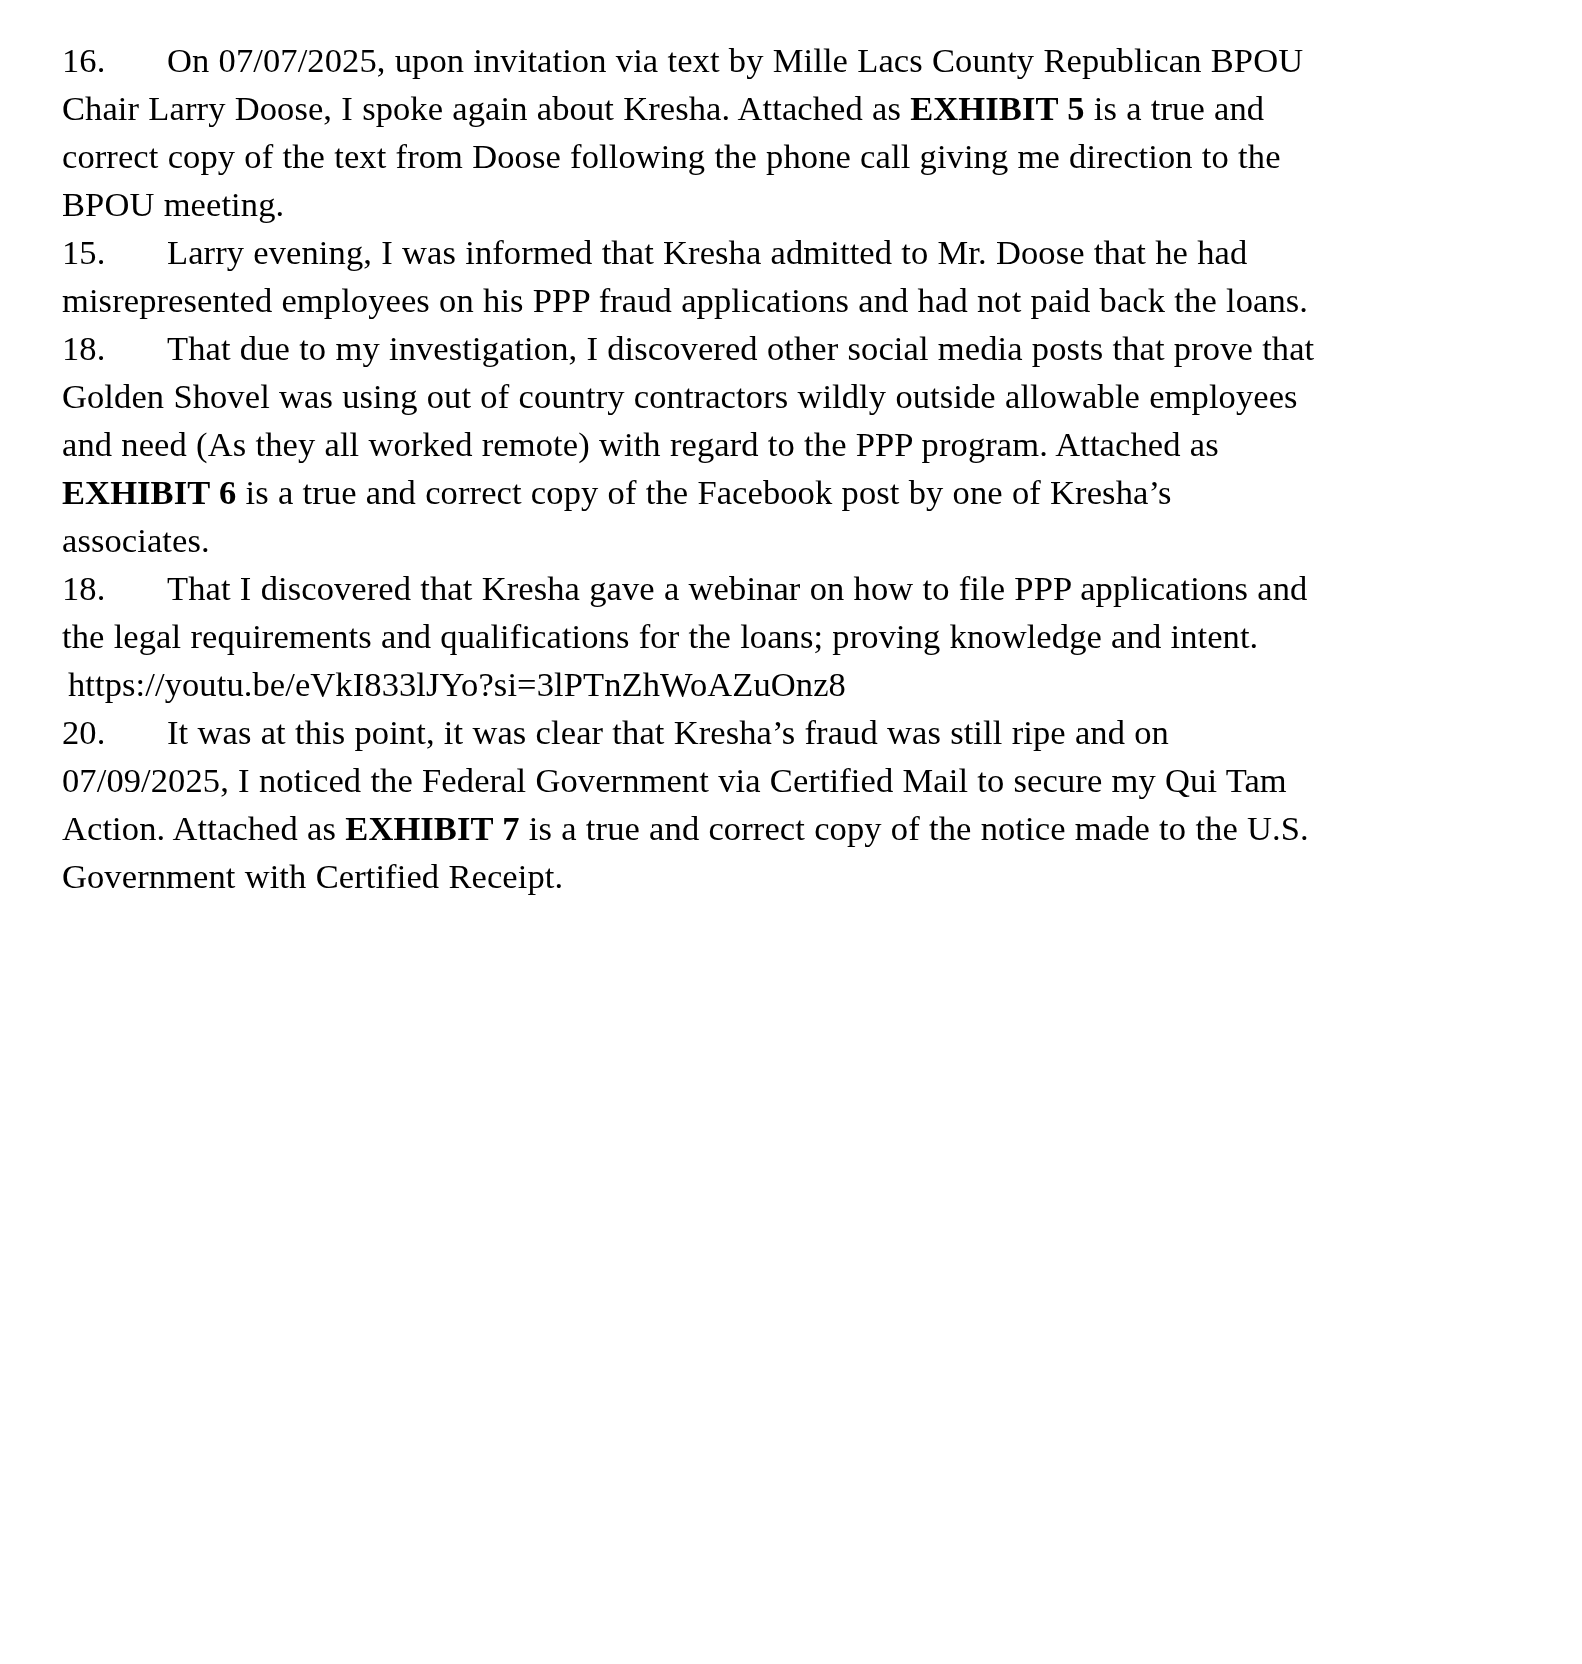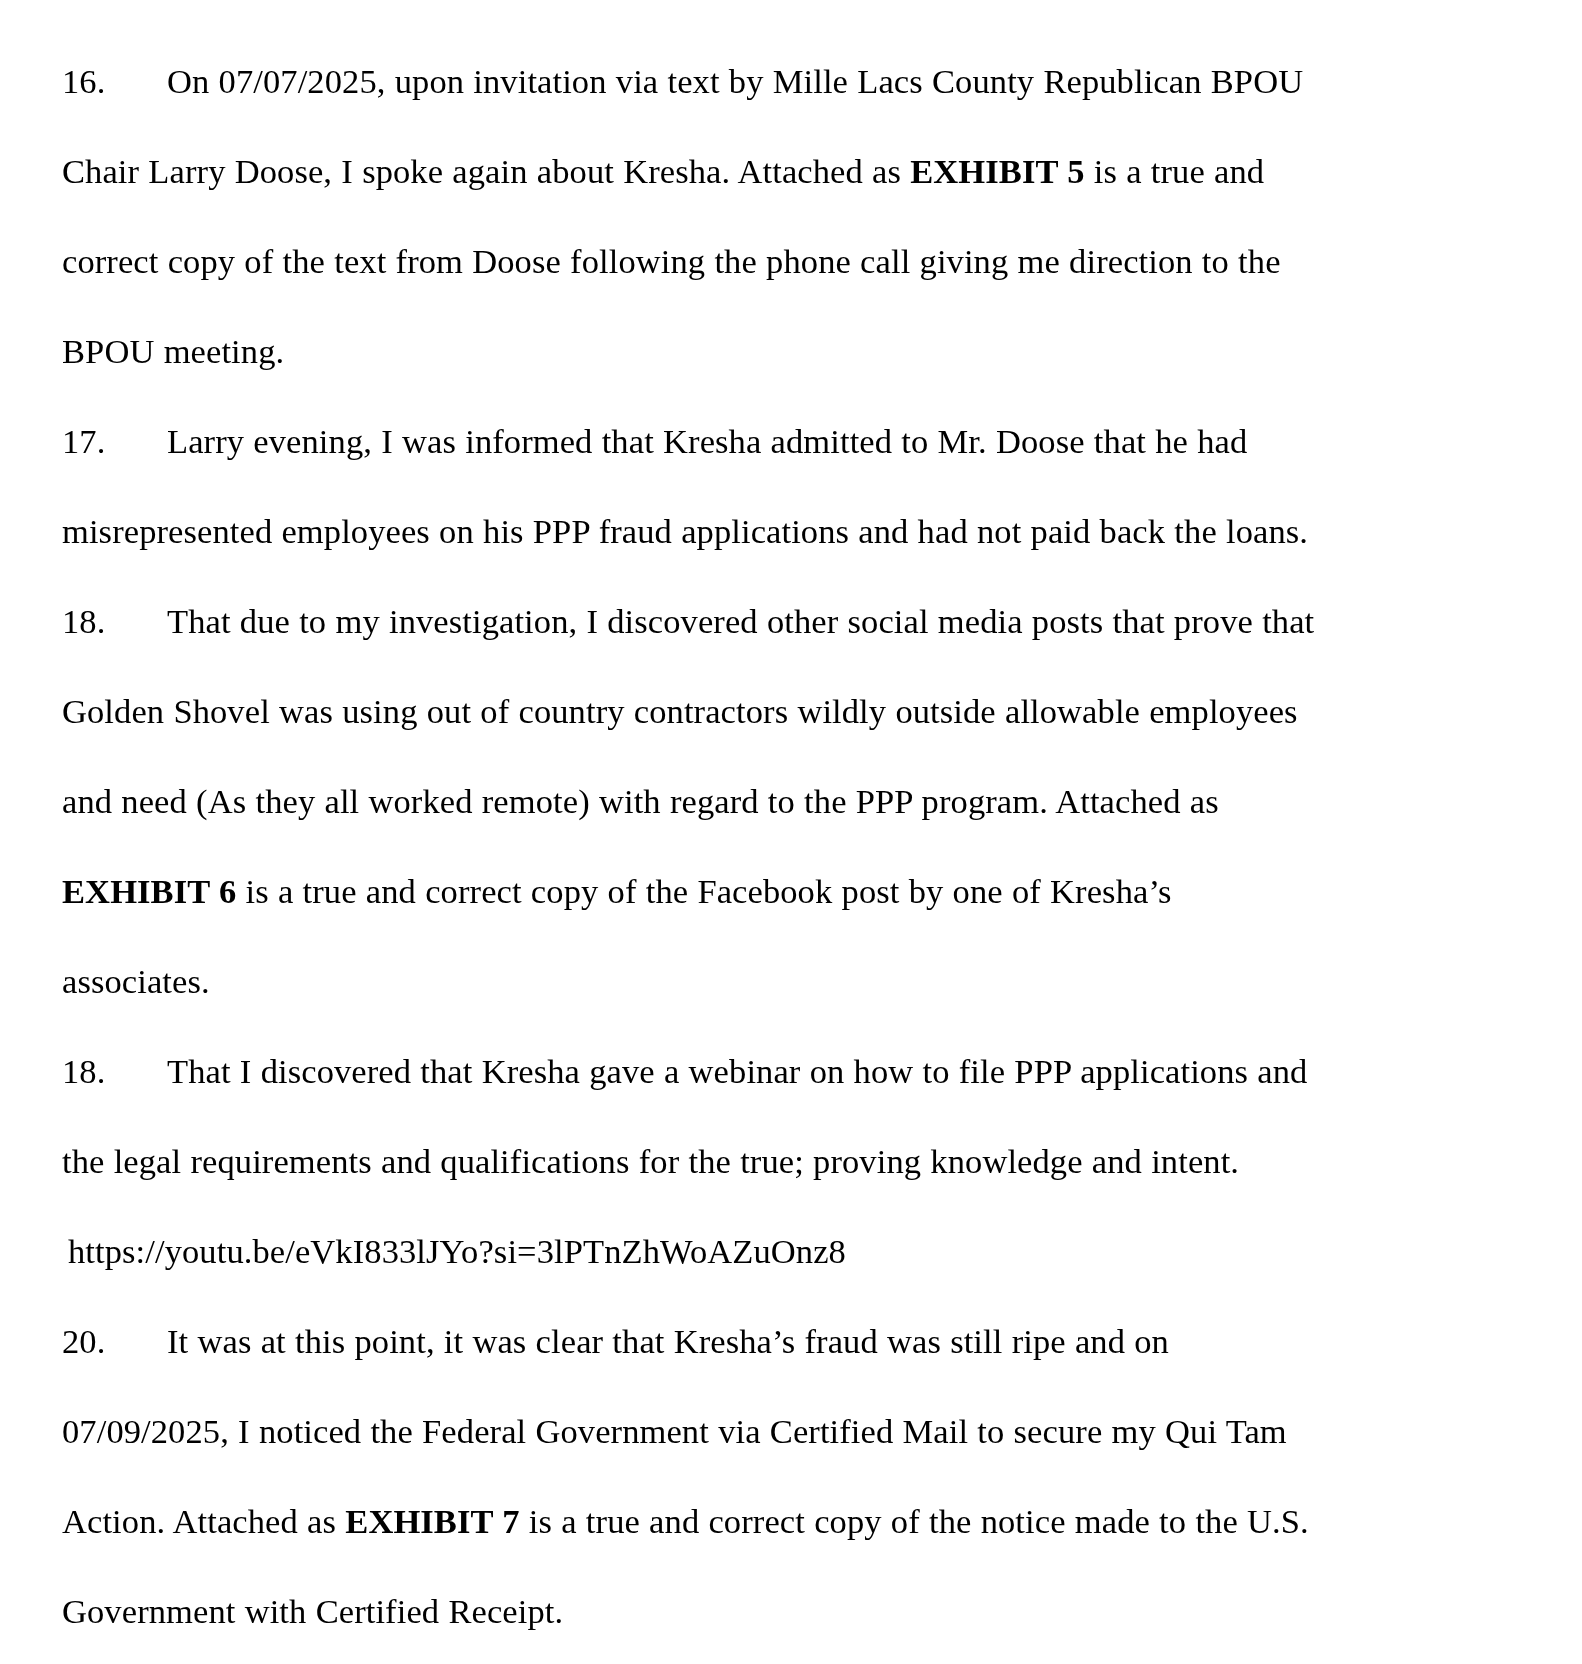--- a/index.html
+++ b/index.html
@@ -18,21 +18,21 @@
   .page {
     box-sizing: border-box;
     width: 1582px;
     height: 1664px;
     padding: 36px 150px 0 62px;
     background: #ffffff;
     position: relative;
   }
   .doc-body {
     font-size: 34.5px;
-    line-height: 90px;
+    line-height: 48px;
     text-align: left;
     letter-spacing: 0.1px;
     word-spacing: 0.5px;
   }
   .para {
     margin: 0;
     text-indent: 0;
     white-space: normal;
   }
   .para + .para {
@@ -55,29 +55,29 @@
 <body>
 
 <div class="page">
   <div class="doc-body">
 
     <p class="para">
       <span class="num">16.</span><span>On 07/07/2025, upon invitation via text by Mille Lacs County Republican BPOU</span><span class="lb"></span><span>Chair Larry Doose, I spoke again about Kresha. Attached as </span><b class="exhibit">EXHIBIT 5</b><span> is a true and</span><span class="lb"></span><span>correct copy of the text from Doose following the phone call giving me direction to the</span><span class="lb"></span><span>BPOU meeting.</span>
     </p>
 
     <p class="para">
-      <span class="num">17.</span><span>Larry evening, I was informed that Kresha admitted to Mr. Doose that he had</span><span class="lb"></span><span>misrepresented employees on his PPP fraud applications and had not paid back the loans.</span>
+      <span class="num">15.</span><span>Larry evening, I was informed that Kresha admitted to Mr. Doose that he had</span><span class="lb"></span><span>misrepresented employees on his PPP fraud applications and had not paid back the loans.</span>
     </p>
 
     <p class="para">
       <span class="num">18.</span><span>That due to my investigation, I discovered other social media posts that prove that</span><span class="lb"></span><span>Golden Shovel was using out of country contractors wildly outside allowable employees</span><span class="lb"></span><span>and need (As they all worked remote) with regard to the PPP program. Attached as</span><span class="lb"></span><b class="exhibit">EXHIBIT 6</b><span> is a true and correct copy of the Facebook post by one of Kresha’s</span><span class="lb"></span><span>associates.</span>
     </p>
 
     <p class="para">
-      <span class="num">18.</span><span>That I discovered that Kresha gave a webinar on how to file PPP applications and</span><span class="lb"></span><span>the legal requirements and qualifications for the true; proving knowledge and intent.</span><span class="lb"></span><span class="url-line">https://youtu.be/eVkI833lJYo?si=3lPTnZhWoAZuOnz8</span>
+      <span class="num">18.</span><span>That I discovered that Kresha gave a webinar on how to file PPP applications and</span><span class="lb"></span><span>the legal requirements and qualifications for the loans; proving knowledge and intent.</span><span class="lb"></span><span class="url-line">https://youtu.be/eVkI833lJYo?si=3lPTnZhWoAZuOnz8</span>
     </p>
 
     <p class="para">
       <span class="num">20.</span><span>It was at this point, it was clear that Kresha’s fraud was still ripe and on</span><span class="lb"></span><span>07/09/2025, I noticed the Federal Government via Certified Mail to secure my Qui Tam</span><span class="lb"></span><span>Action. Attached as </span><b class="exhibit">EXHIBIT 7</b><span> is a true and correct copy of the notice made to the U.S.</span><span class="lb"></span><span>Government with Certified Receipt.</span>
     </p>
 
   </div>
 </div>
 
 </body></html>

